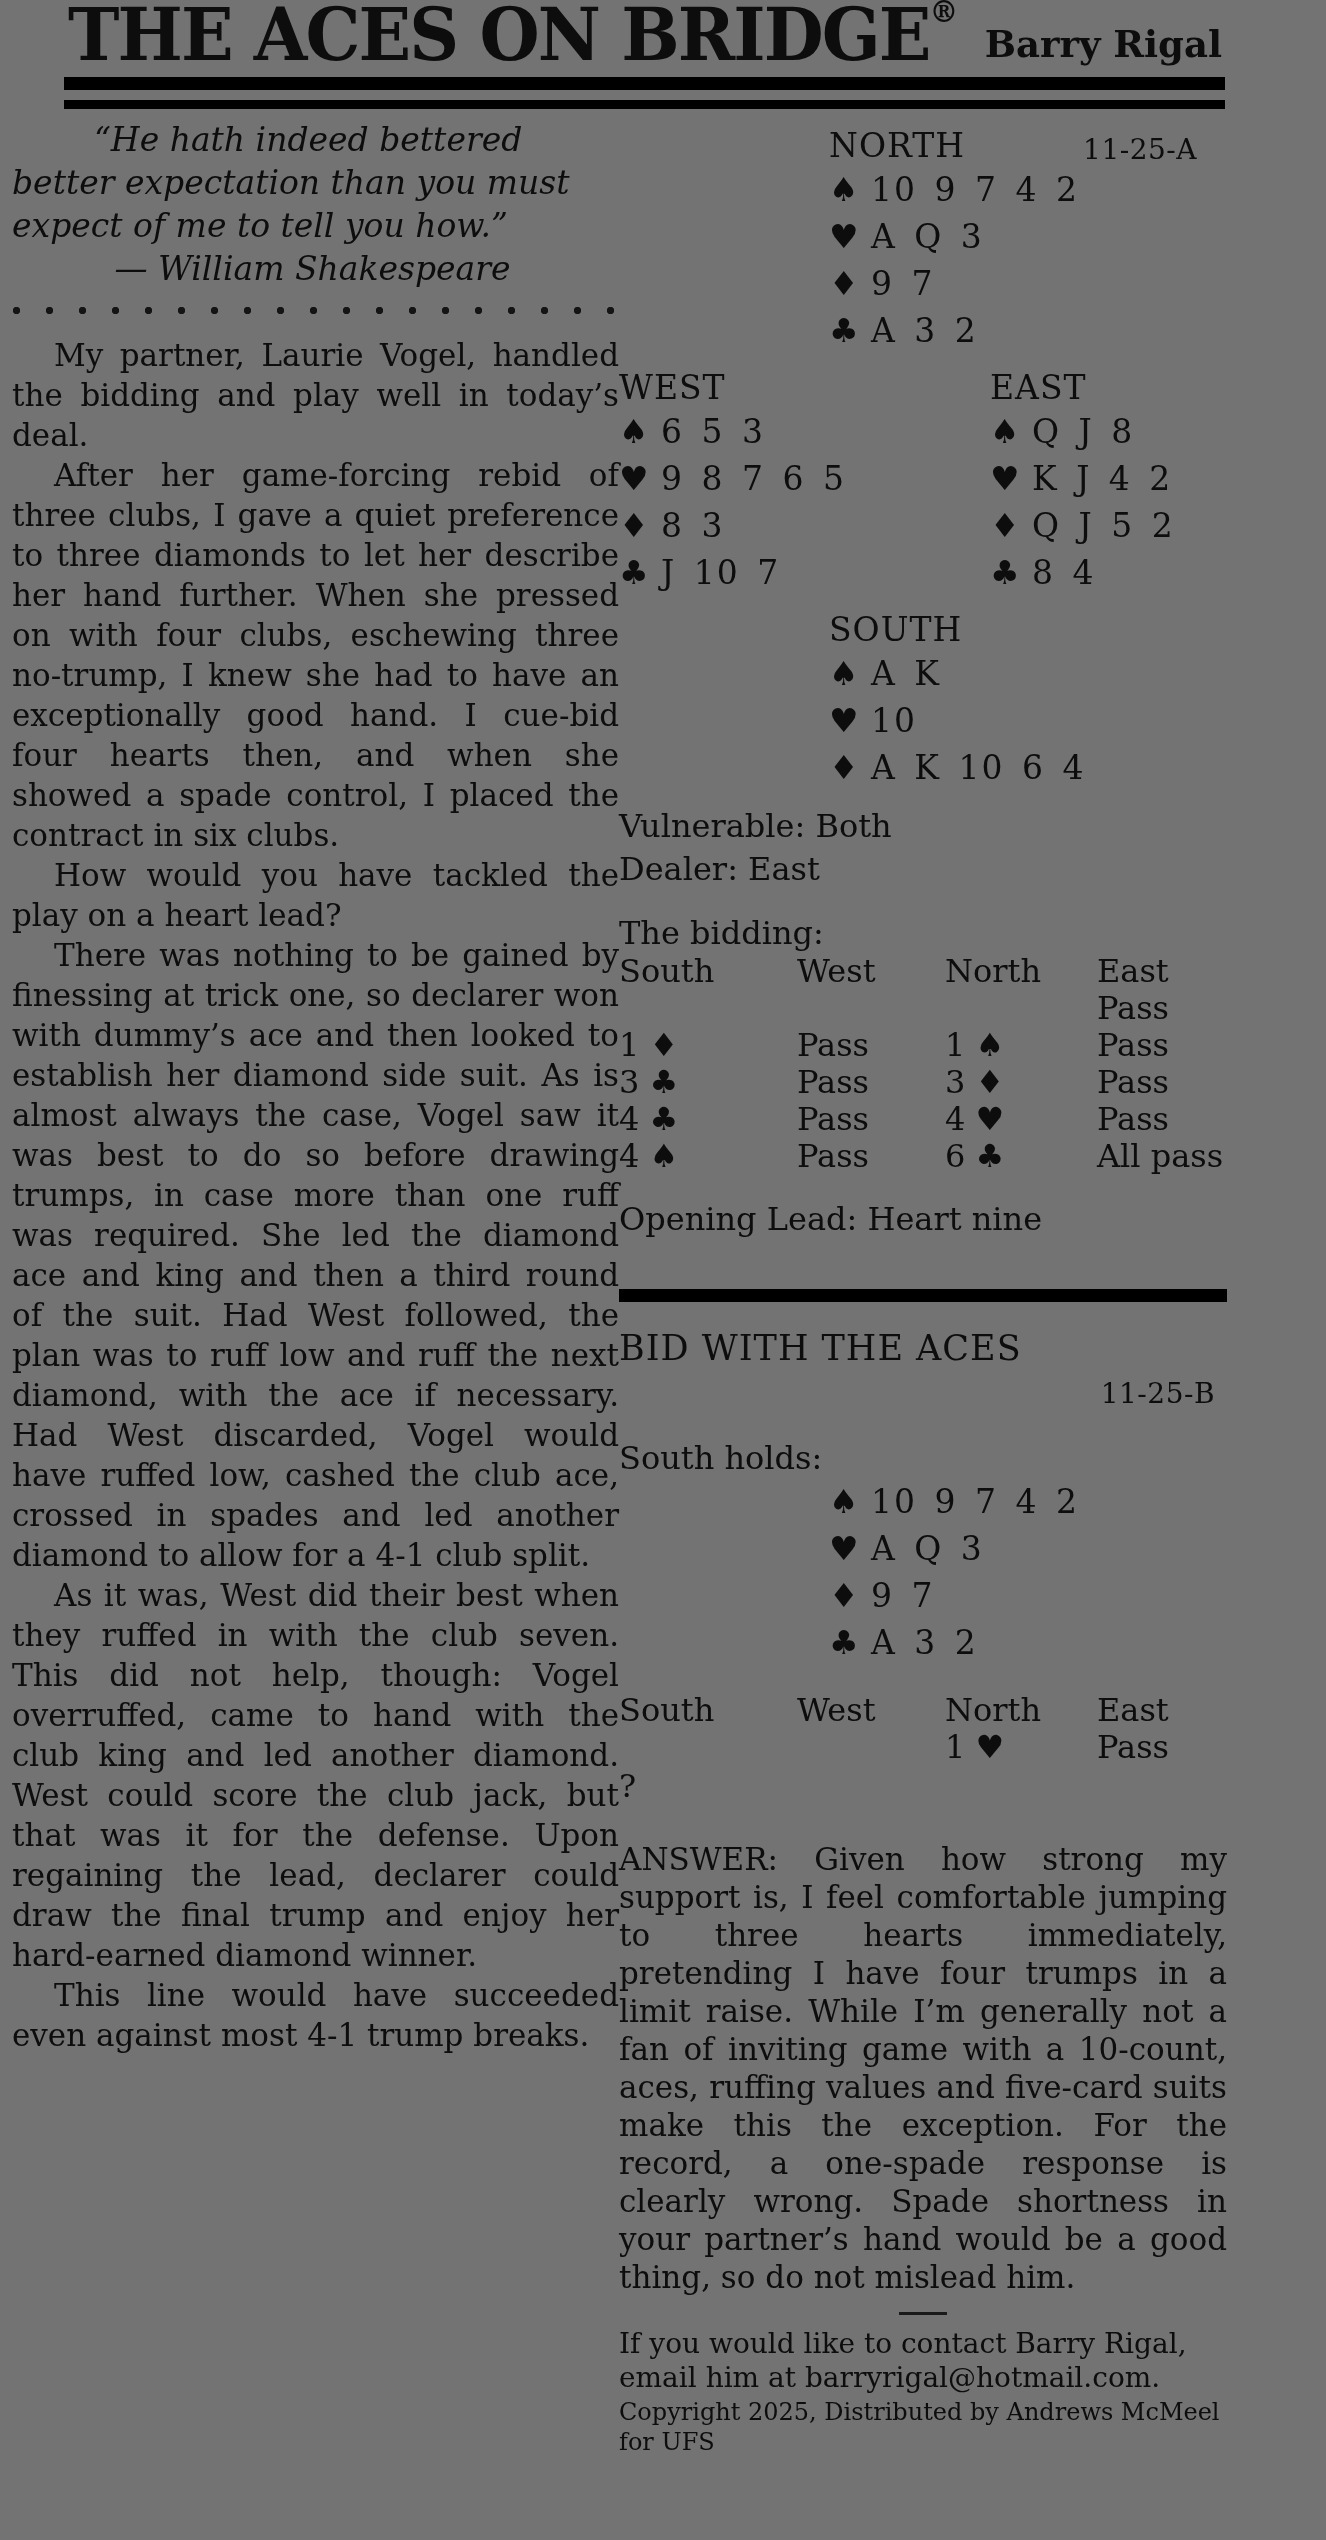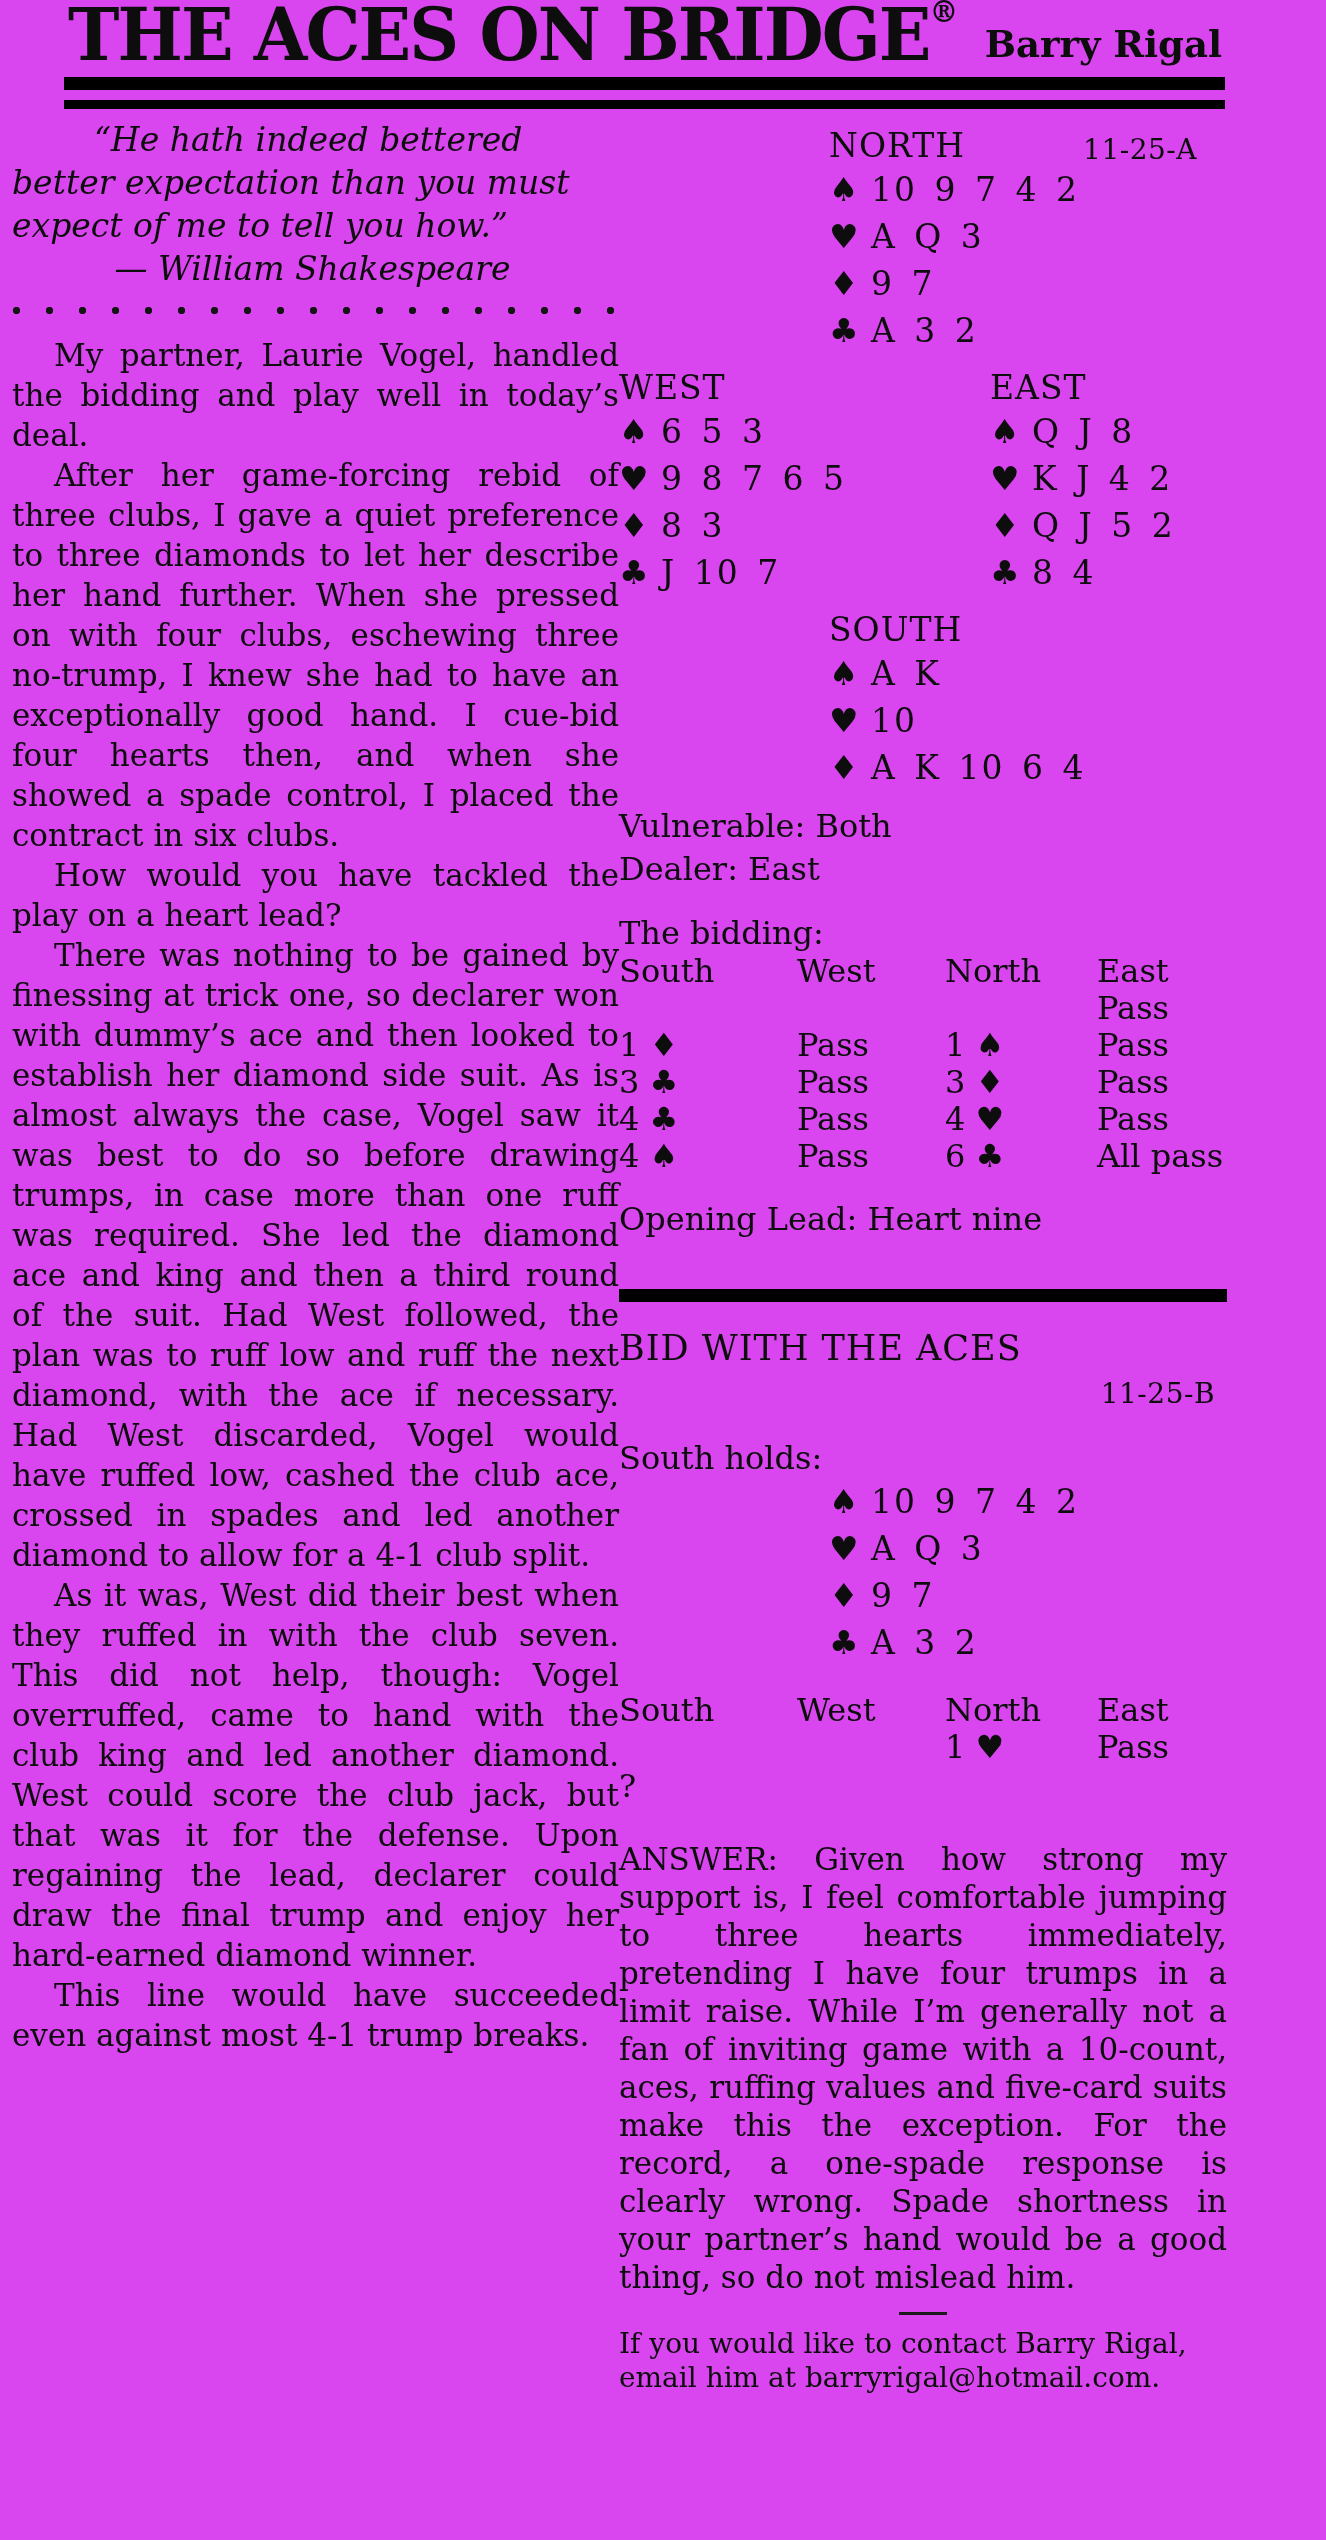--- a/index.html
+++ b/index.html
@@ -1,17 +1,17 @@
 <!DOCTYPE html>
 <html><head>
 <meta charset="utf-8">
 <style>
   html,body{margin:0;padding:0;background:#ffffff;}
   .page{
-    position:relative;width:1326px;height:2540px;background:#d946ef;
+    position:relative;width:1326px;height:2540px;background:#737373;
     font-family:"DejaVu Serif", serif;color:#0d0d0d;overflow:hidden;
   }
   
   .masthead{position:absolute;top:0;left:0;width:1326px;height:112px;}
   .title{position:absolute;left:68px;top:-8px;font-size:72px;font-weight:bold;
          letter-spacing:-2px;transform:scaleX(.96);transform-origin:left top;white-space:nowrap;}
   .reg{font-size:30px;vertical-align:38px;letter-spacing:0;}
   .byline{position:absolute;right:104px;top:22px;font-size:37px;font-weight:bold;}
   .rule{position:absolute;left:64px;width:1161px;background:#000;}
   .rule-top{top:77px;height:13px;}
@@ -195,15 +195,16 @@
         <td>Pass</td>
       </tr>
     </tbody>
       </table>
     <div class="question">?</div>
 
     <div class="answer">ANSWER: Given how strong my support is, I feel comfortable jumping to three hearts immediately, pretending I have four trumps in a limit raise. While I’m generally not a fan of inviting game with a 10-count, aces, ruffing values and five-card suits make this the exception. For the record, a one-spade response is clearly wrong. Spade shortness in your partner’s hand would be a good thing, so do not mislead him.</div>
 
     <div class="footer-dash"></div>
     <div class="contact">If you would like to contact Barry Rigal, email him at barryrigal@hotmail.com.</div>
+    <div class="copyright">Copyright 2025, Distributed by Andrews McMeel for UFS</div>
   </div>
 
 </div>
 
 </body></html>

